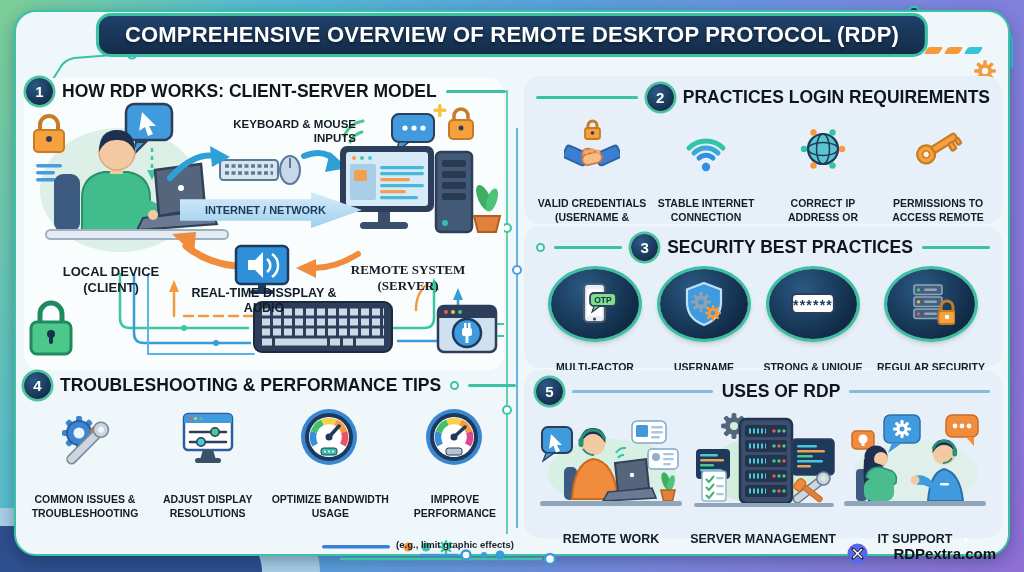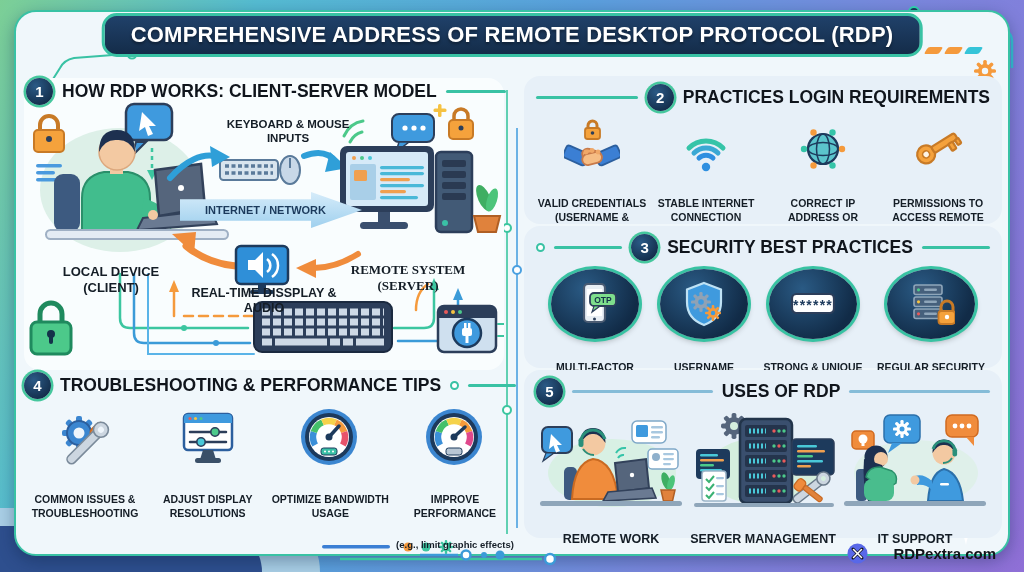--- a/index.html
+++ b/index.html
@@ -78,21 +78,21 @@
 <div class="bg-wave-dark"></div>
 <svg class="bg-circuit-tr" width="120" height="70" viewBox="0 0 120 70">
   <path d="M10,12 H70 Q82,12 82,24 V68" stroke="#2fd8b0" stroke-width="3" fill="none"></path>
   <path d="M30,30 H96 Q108,30 108,42 V68" stroke="#35c4d8" stroke-width="2.5" fill="none"></path>
   <circle cx="10" cy="12" r="5" fill="#1d3a5c" stroke="#2fd8b0" stroke-width="2"></circle>
 </svg>
 
 <div class="card"></div>
 
 <div class="banner">
-  <span>COMPREHENSIVE ADDRESS OF REMOTE DESKTOP PROTOCOL (RDP)</span>
+  <span>COMPREHENSIVE OVERVIEW OF REMOTE DESKTOP PROTOCOL (RDP)</span>
 </div>
 
 <svg class="decor" style="left:34px;top:44px;" width="110" height="64" viewBox="0 0 110 64">
   <path d="M2,62 L26,24 Q30,16 40,14 L92,10" stroke="#39c2a4" stroke-width="2" fill="none"></path>
   <circle cx="98" cy="10" r="4.5" fill="#fff" stroke="#39c2a4" stroke-width="2"></circle>
 </svg>
 <div class="slash" style="left:926px;top:47px;background:#f59a3c;"></div>
 <div class="slash" style="left:946px;top:47px;background:#f59a3c;"></div>
 <div class="slash" style="left:966px;top:47px;background:#35c4d8;"></div>
 <svg class="decor" style="left:972px;top:58px;" width="26" height="26" viewBox="-13 -13 26 26">
@@ -294,21 +294,21 @@
         <circle cx="429" cy="234" r="2" fill="#f5c242"></circle>
         <circle cx="436" cy="234" r="2" fill="#4cc98a"></circle>
       <circle cx="443" cy="255" r="14" fill="#3f9ade" stroke="#1d3a5c" stroke-width="2.5"></circle>
       <rect x="438" y="250" width="10" height="8" rx="2" fill="#fff"></rect>
       <rect x="440" y="245" width="2.5" height="5" fill="#fff"></rect>
         <rect x="444" y="245" width="2.5" height="5" fill="#fff"></rect>
       <rect x="441.5" y="258" width="3" height="7" fill="#fff"></rect>
     </g>
   </svg>
 
-  <div class="dlabel" style="left:196px;top:40px;width:136px;font-size:11.5px;">KEYBOARD &amp; MOUSE INPUTS</div>
+  <div class="dlabel" style="left:196px;top:40px;width:136px;font-size:11.5px;text-align:right;">KEYBOARD &amp; MOUSE INPUTS</div>
   <div class="net-arrow">
     <span>INTERNET / NETWORK</span>
   </div>
   <div class="dlabel" style="left:22px;top:186px;width:130px;font-size:13px;">LOCAL DEVICE (CLIENT)</div>
   <div class="dlabel" style="left:164px;top:208px;width:152px;">REAL-TIME DISSPLAY &amp; AUDIO</div>
   <div class="dlabel" style="left:314px;top:184px;width:140px;font-size:13px;font-family:Liberation Serif, serif;">REMOTE SYSTEM (SERVER)</div>
 </div>
 
 <div class="sec panel" id="sec2">
   <div class="head">

